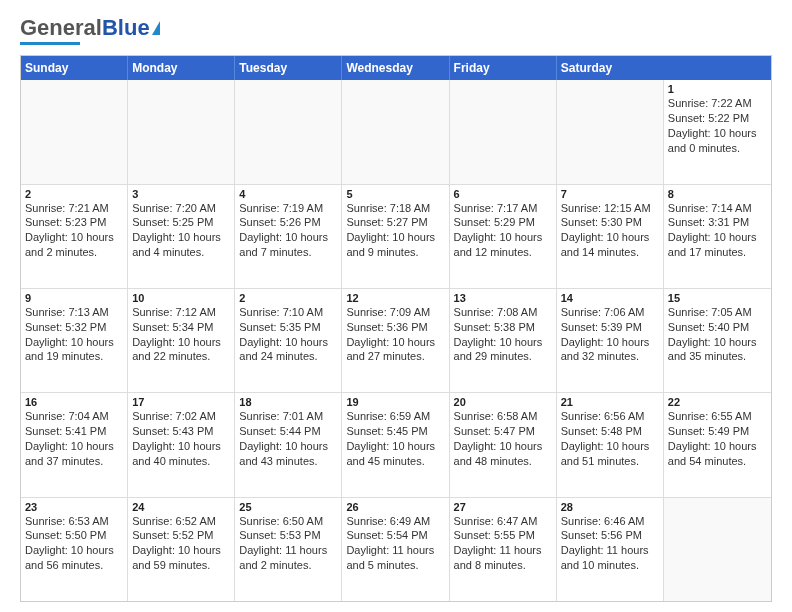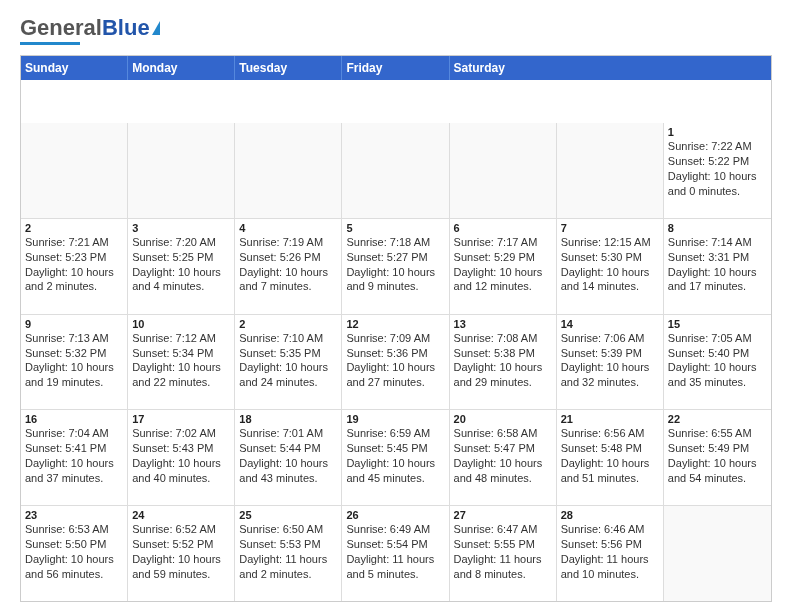--- a/index.html
+++ b/index.html
@@ -62,21 +62,20 @@
     .title-block h2 {
       font-size: 16px;
       font-weight: normal;
       color: #555;
     }
     .calendar {
       flex: 1;
       display: flex;
       flex-direction: column;
       border: 1px solid #ccc;
-      gap: 43px;
     }
     .cal-header {
       display: grid;
       grid-template-columns: repeat(7, 1fr);
       background: #3366cc;
     }
     .cal-header-cell {
       color: #fff;
       font-size: 12px;
       font-weight: bold;
@@ -139,20 +138,21 @@
       <h1></h1>
       <h2></h2>
     </div>
   </div>
 
   <div class="calendar">
     <div class="cal-header">
     <div class="cal-header-cell">Sunday</div>
         <div class="cal-header-cell">Monday</div>
         <div class="cal-header-cell">Tuesday</div>
+        <div class="cal-header-cell">Wednesday</div>
         <div class="cal-header-cell">Friday</div>
         <div class="cal-header-cell">Saturday</div>
       </div>
     <div class="cal-body">
     <div class="cal-row">
           <div class="cal-cell empty"></div>
           <div class="cal-cell empty"></div>
           <div class="cal-cell empty"></div>
           <div class="cal-cell empty"></div>
           <div class="cal-cell empty"></div>

